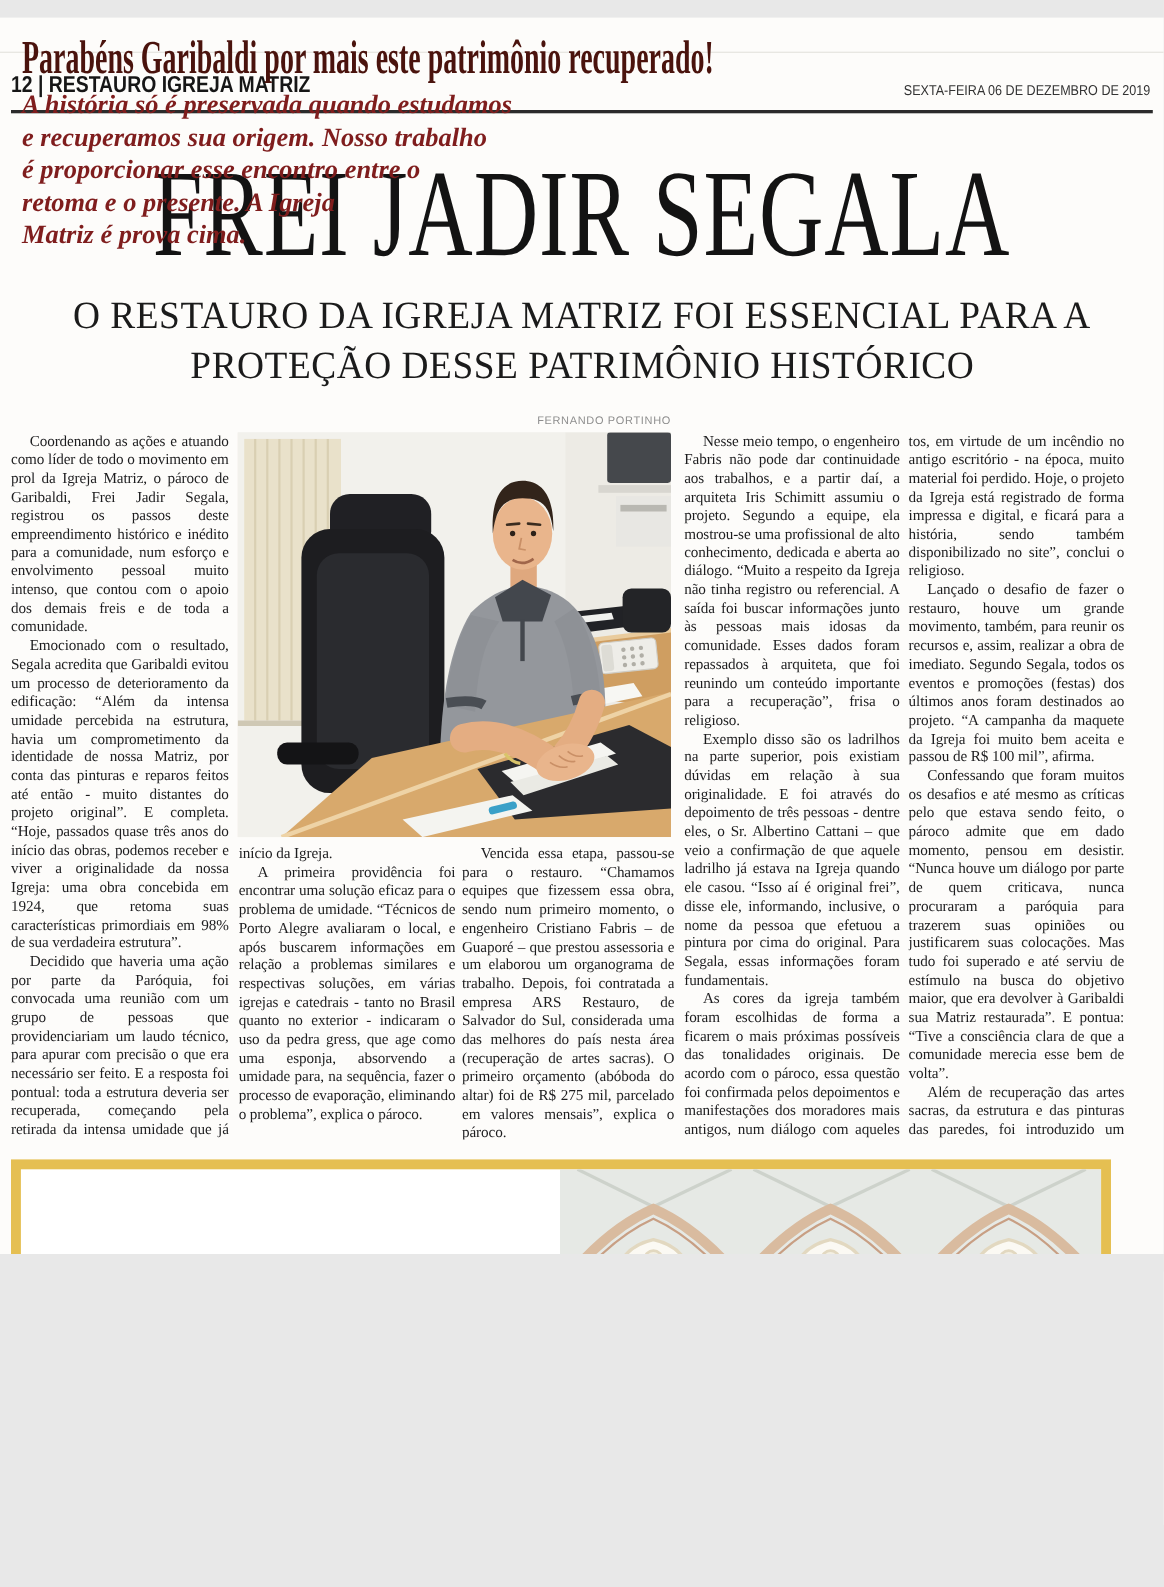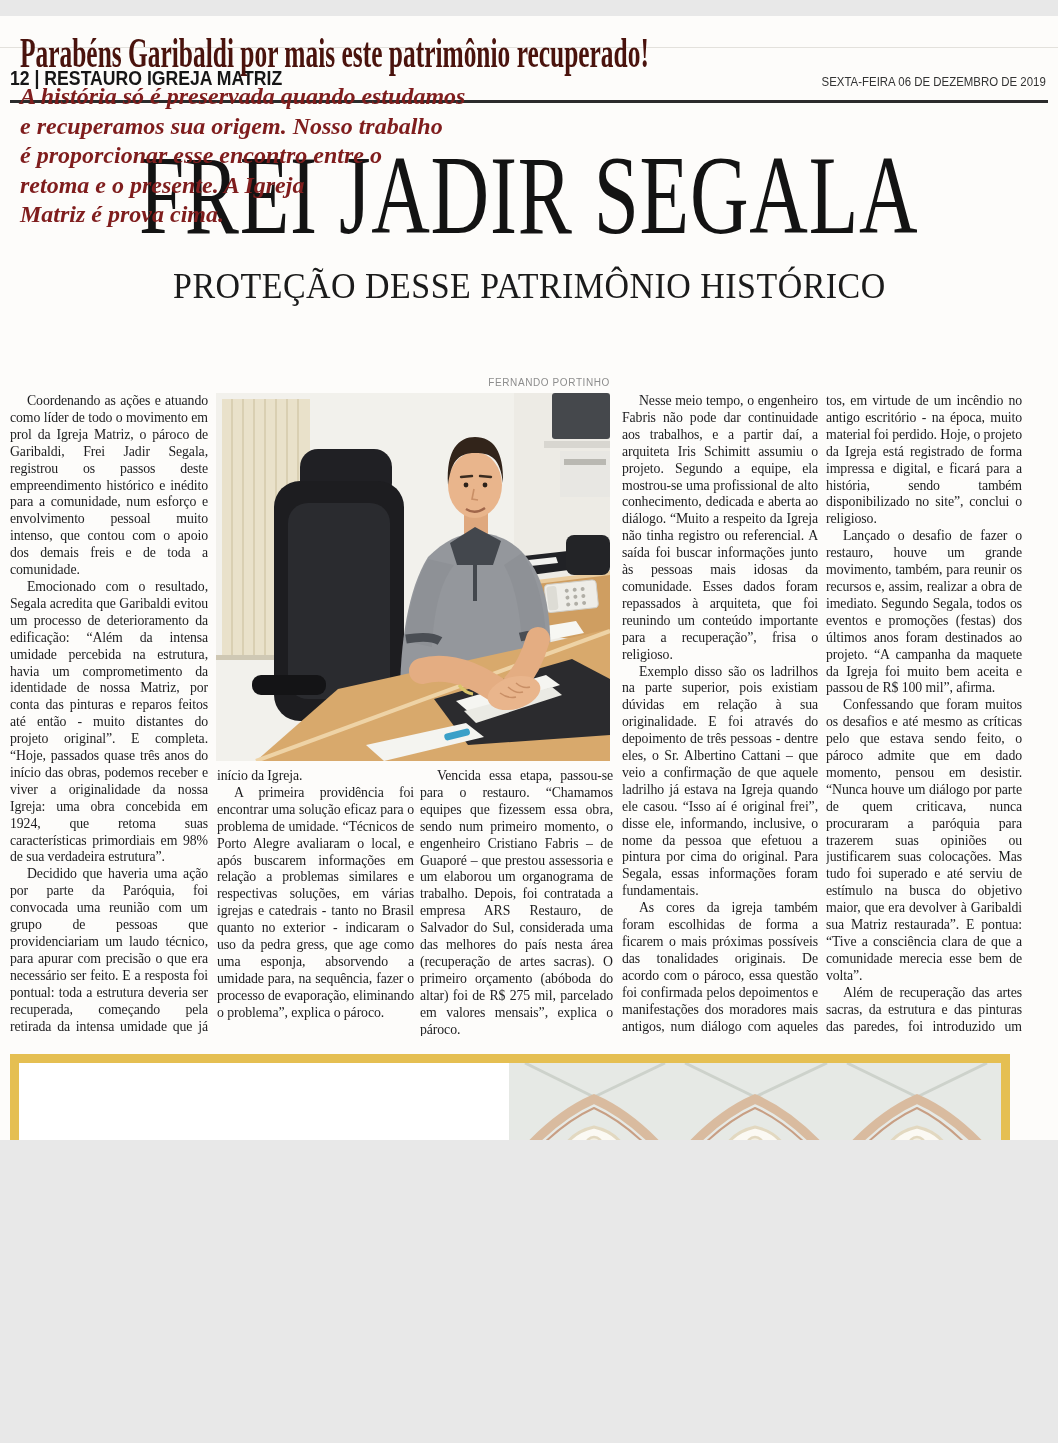--- a/index.html
+++ b/index.html
@@ -64,20 +64,21 @@
   </div>
   <div class="masthead-right">
     <span class="cx">SEXTA-FEIRA 06 DE DEZEMBRO DE 2019</span>
   </div>
   <div class="rule"></div>
 
   <div class="main-hl">
     <span class="cx">FREI JADIR SEGALA</span>
   </div>
   <div class="sub-hl">
+    <div><span class="cx">O RESTAURO DA IGREJA MATRIZ FOI ESSENCIAL PARA A</span></div>
     <div><span class="cx">PROTEÇÃO DESSE PATRIMÔNIO HISTÓRICO</span></div>
   </div>
 
   <div class="credit">FERNANDO PORTINHO</div>
 
   <div class="photo">
     <svg width="394" height="368" viewBox="0 0 394 368">
       <rect width="394" height="368" fill="#f2f1ec"></rect>
       <rect x="298" y="0" width="96" height="368" fill="#edebe5"></rect>
 

